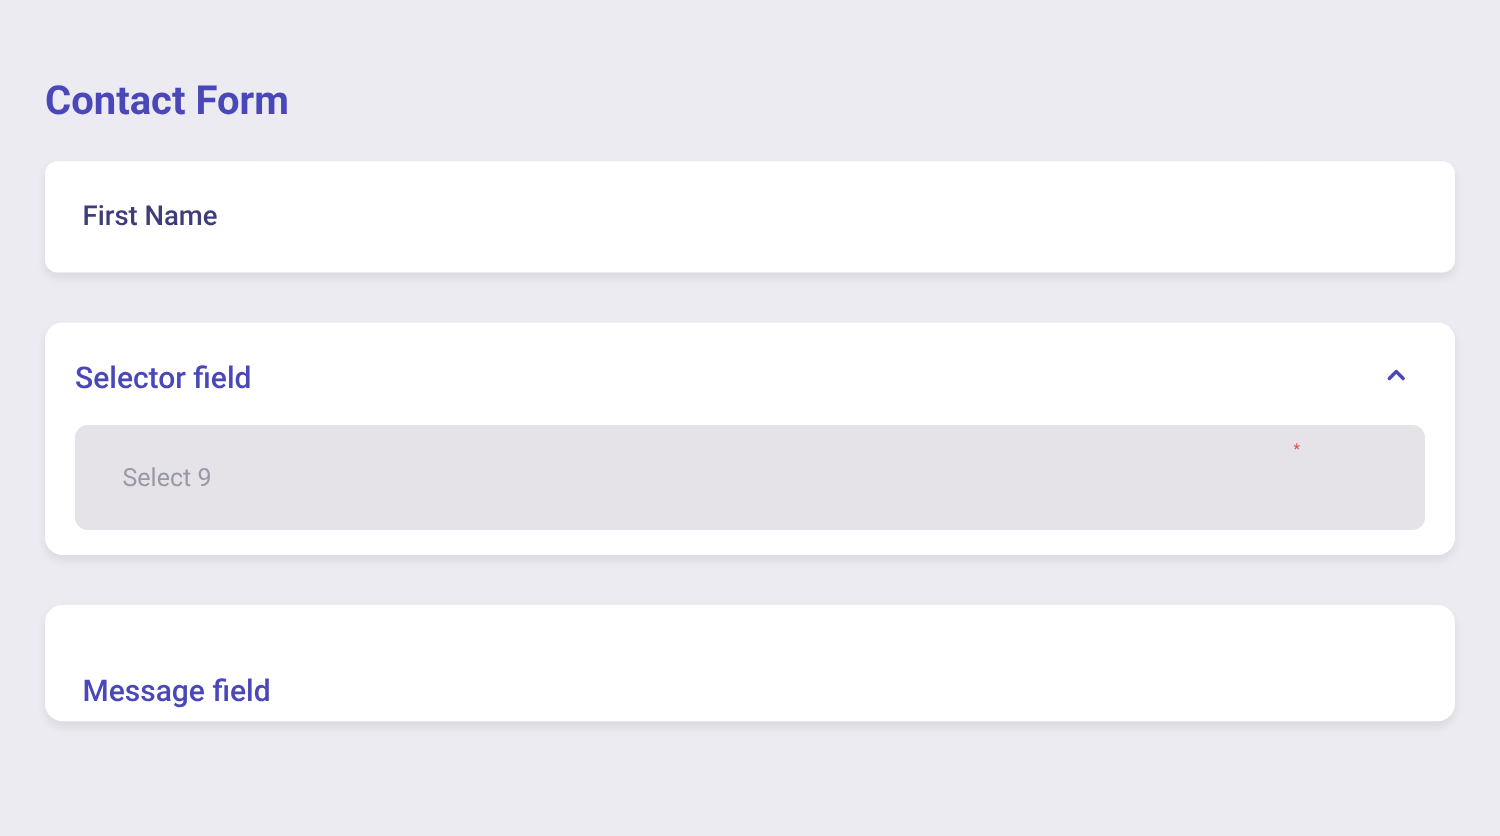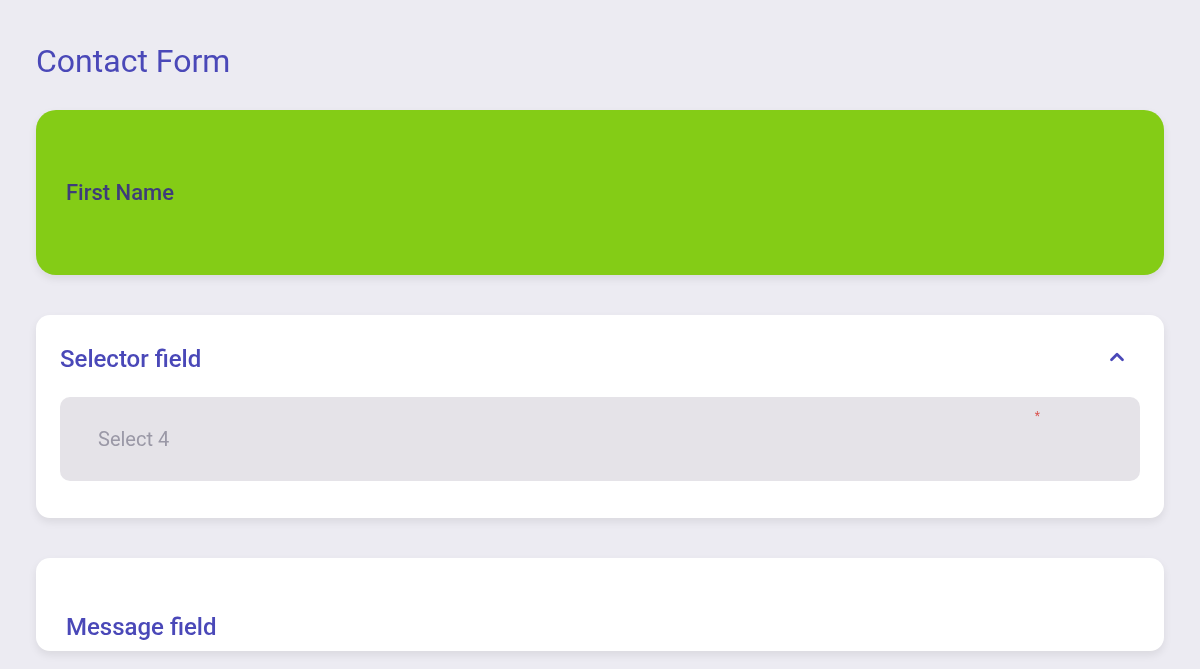--- a/index.html
+++ b/index.html
@@ -11,41 +11,41 @@
       font-family: 'Segoe UI', -apple-system, BlinkMacSystemFont, Roboto, sans-serif;
       background: #ecebf2;
       width: 1200px;
       height: 669px;
       overflow: hidden;
       padding: 0;
     }
     .page-title {
       color: #4a48b8;
       font-size: 32px;
-      font-weight: 400;
-      margin: 42px 0 30px 36px;
+      font-weight: 700;
+      margin: 61px 0 30px 36px;
     }
     .row {
       display: flex;
       gap: 50px;
       margin: 0 36px 40px 36px;
     }
     .card {
-      background: #84cc16;
-      border-radius: 20px;
+      background: #ffffff;
+      border-radius: 10px;
       box-shadow: 0 4px 8px rgba(0,0,0,0.08);
-      padding: 70px 30px;
+      padding: 32px 30px;
       flex: 1;
     }
     .card-wide {
       background: #fff;
       border-radius: 14px;
       box-shadow: 0 4px 8px rgba(0,0,0,0.08);
       margin: 0 36px 40px 36px;
-      padding: 30px 24px 37px 24px;
+      padding: 30px 24px 20px 24px;
     }
     .card-label {
       color: #3e3c7a;
       font-size: 22px;
       font-weight: 500;
     }
     .selector-header {
       display: flex;
       justify-content: space-between;
       align-items: center;
@@ -113,20 +113,20 @@
 <div class="card-wide">
   <div class="selector-header">
     <div class="selector-title">Selector field</div>
     <div class="chevron-up">
       <svg width="22" height="22" viewBox="0 0 24 24" fill="none" stroke="currentColor" stroke-width="3" stroke-linecap="round" stroke-linejoin="round">
         <polyline points="18 15 12 9 6 15"></polyline>
       </svg>
     </div>
   </div>
   <div class="select-field no-border last">
-    <span>Select 4</span>
+    <span>Select 9</span>
     <span class="required-dot">*</span>
   </div>
 </div>
 
 <div class="message-card">
   <div class="message-title">Message field</div>
 </div>
 
 </body></html>

